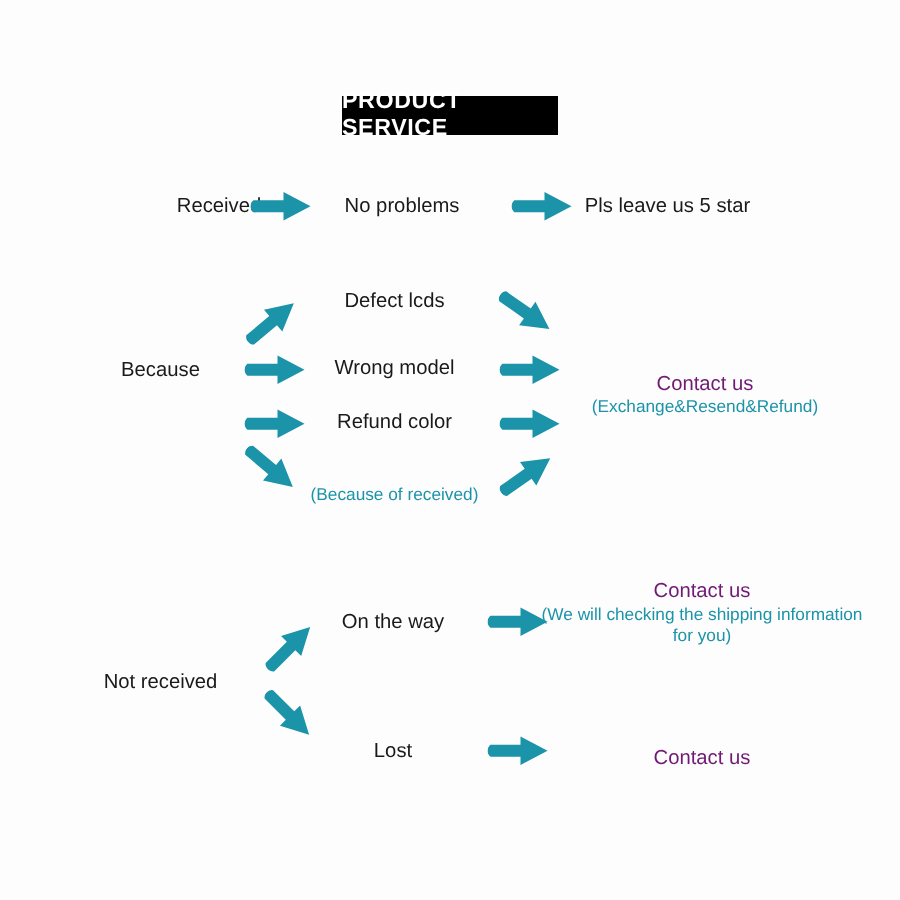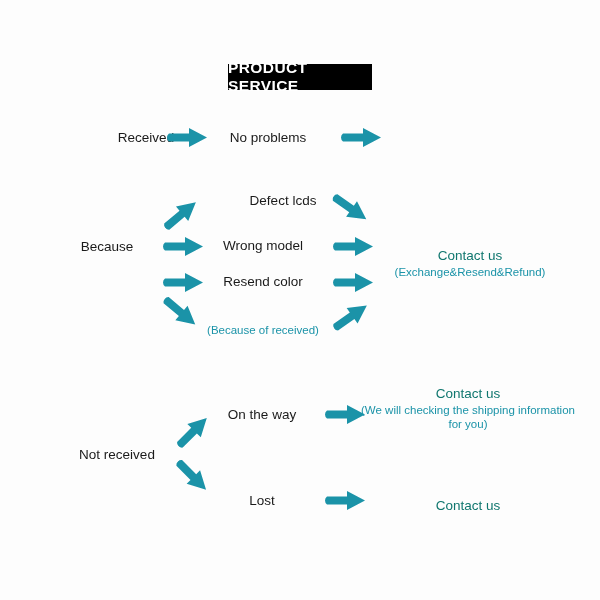--- a/index.html
+++ b/index.html
@@ -47,21 +47,21 @@
     white-space: nowrap;
     text-align: center;
     transform: translate(-50%, -50%);
   }
   .node.multi {
     white-space: normal;
     width: 220px;
   }
   .node .main {
     display: block;
-    color: #0f766e;
+    color: #701a75;
     font-size: 13.5px;
   }
   .node .sub {
     display: block;
     color: #1b93a8;
     font-size: 11.5px;
     line-height: 13.5px;
     margin-top: 2px;
   }
 
@@ -94,20 +94,21 @@
   </div>
 
   <div class="node" style="left:268px; top:137px;">No problems</div>
 
   <div class="arrow" style="left:341px; top:126px; transform:rotate(0deg);">
     <svg viewBox="0 0 42 22" xmlns="http://www.w3.org/2000/svg">
       <path d="M2 7.5 h20 v-5.5 l18 9.5 -18 9.5 v-5.5 h-20 a5 5 0 0 1 0 -8 z" fill="#1b93a8"></path>
     </svg>
   </div>
 
+  <div class="node" style="left:445px; top:137px;">Pls leave us 5 star</div>
 
   <div class="node" style="left:107px; top:246px;">Because</div>
 
   <div class="arrow" style="left:160px; top:203px; transform:rotate(-40deg);">
     <svg viewBox="0 0 42 22" xmlns="http://www.w3.org/2000/svg">
       <path d="M2 7.5 h20 v-5.5 l18 9.5 -18 9.5 v-5.5 h-20 a5 5 0 0 1 0 -8 z" fill="#1b93a8"></path>
     </svg>
   </div>
   <div class="arrow" style="left:163px; top:235px; transform:rotate(0deg);">
     <svg viewBox="0 0 42 22" xmlns="http://www.w3.org/2000/svg">
@@ -118,23 +119,23 @@
     <svg viewBox="0 0 42 22" xmlns="http://www.w3.org/2000/svg">
       <path d="M2 7.5 h20 v-5.5 l18 9.5 -18 9.5 v-5.5 h-20 a5 5 0 0 1 0 -8 z" fill="#1b93a8"></path>
     </svg>
   </div>
   <div class="arrow" style="left:160px; top:301px; transform:rotate(40deg);">
     <svg viewBox="0 0 42 22" xmlns="http://www.w3.org/2000/svg">
       <path d="M2 7.5 h20 v-5.5 l18 9.5 -18 9.5 v-5.5 h-20 a5 5 0 0 1 0 -8 z" fill="#1b93a8"></path>
     </svg>
   </div>
 
-  <div class="node" style="left:263px; top:200px;margin-left:20px;">Defect lcds</div>
+  <div class="node" style="left:263px; top:200px;">Defect lcds</div>
   <div class="node" style="left:263px; top:245px;">Wrong model</div>
-  <div class="node" style="left:263px; top:281px;">Resend color</div>
+  <div class="node" style="left:263px; top:281px;">Refund color</div>
 
   <div class="node multi" style="left:263px; top:330px;">
     <span class="sub">(Because of received)</span>
   </div>
 
   <div class="arrow" style="left:330px; top:197px; transform:rotate(35deg);">
     <svg viewBox="0 0 42 22" xmlns="http://www.w3.org/2000/svg">
       <path d="M2 7.5 h20 v-5.5 l18 9.5 -18 9.5 v-5.5 h-20 a5 5 0 0 1 0 -8 z" fill="#1b93a8"></path>
     </svg>
   </div>
@@ -152,21 +153,21 @@
     <svg viewBox="0 0 42 22" xmlns="http://www.w3.org/2000/svg">
       <path d="M2 7.5 h20 v-5.5 l18 9.5 -18 9.5 v-5.5 h-20 a5 5 0 0 1 0 -8 z" fill="#1b93a8"></path>
     </svg>
   </div>
 
   <div class="node multi" style="left:470px; top:263px;">
     <span class="main">Contact us</span>
     <span class="sub">(Exchange&amp;Resend&amp;Refund)</span>
   </div>
 
-  <div class="node" style="left:107px; top:454px;margin-left:10px;">Not received</div>
+  <div class="node" style="left:107px; top:454px;">Not received</div>
 
   <div class="arrow" style="left:172px; top:420px; transform:rotate(-45deg);">
     <svg viewBox="0 0 42 22" xmlns="http://www.w3.org/2000/svg">
       <path d="M2 7.5 h20 v-5.5 l18 9.5 -18 9.5 v-5.5 h-20 a5 5 0 0 1 0 -8 z" fill="#1b93a8"></path>
     </svg>
   </div>
   <div class="arrow" style="left:172px; top:465px; transform:rotate(45deg);">
     <svg viewBox="0 0 42 22" xmlns="http://www.w3.org/2000/svg">
       <path d="M2 7.5 h20 v-5.5 l18 9.5 -18 9.5 v-5.5 h-20 a5 5 0 0 1 0 -8 z" fill="#1b93a8"></path>
     </svg>

